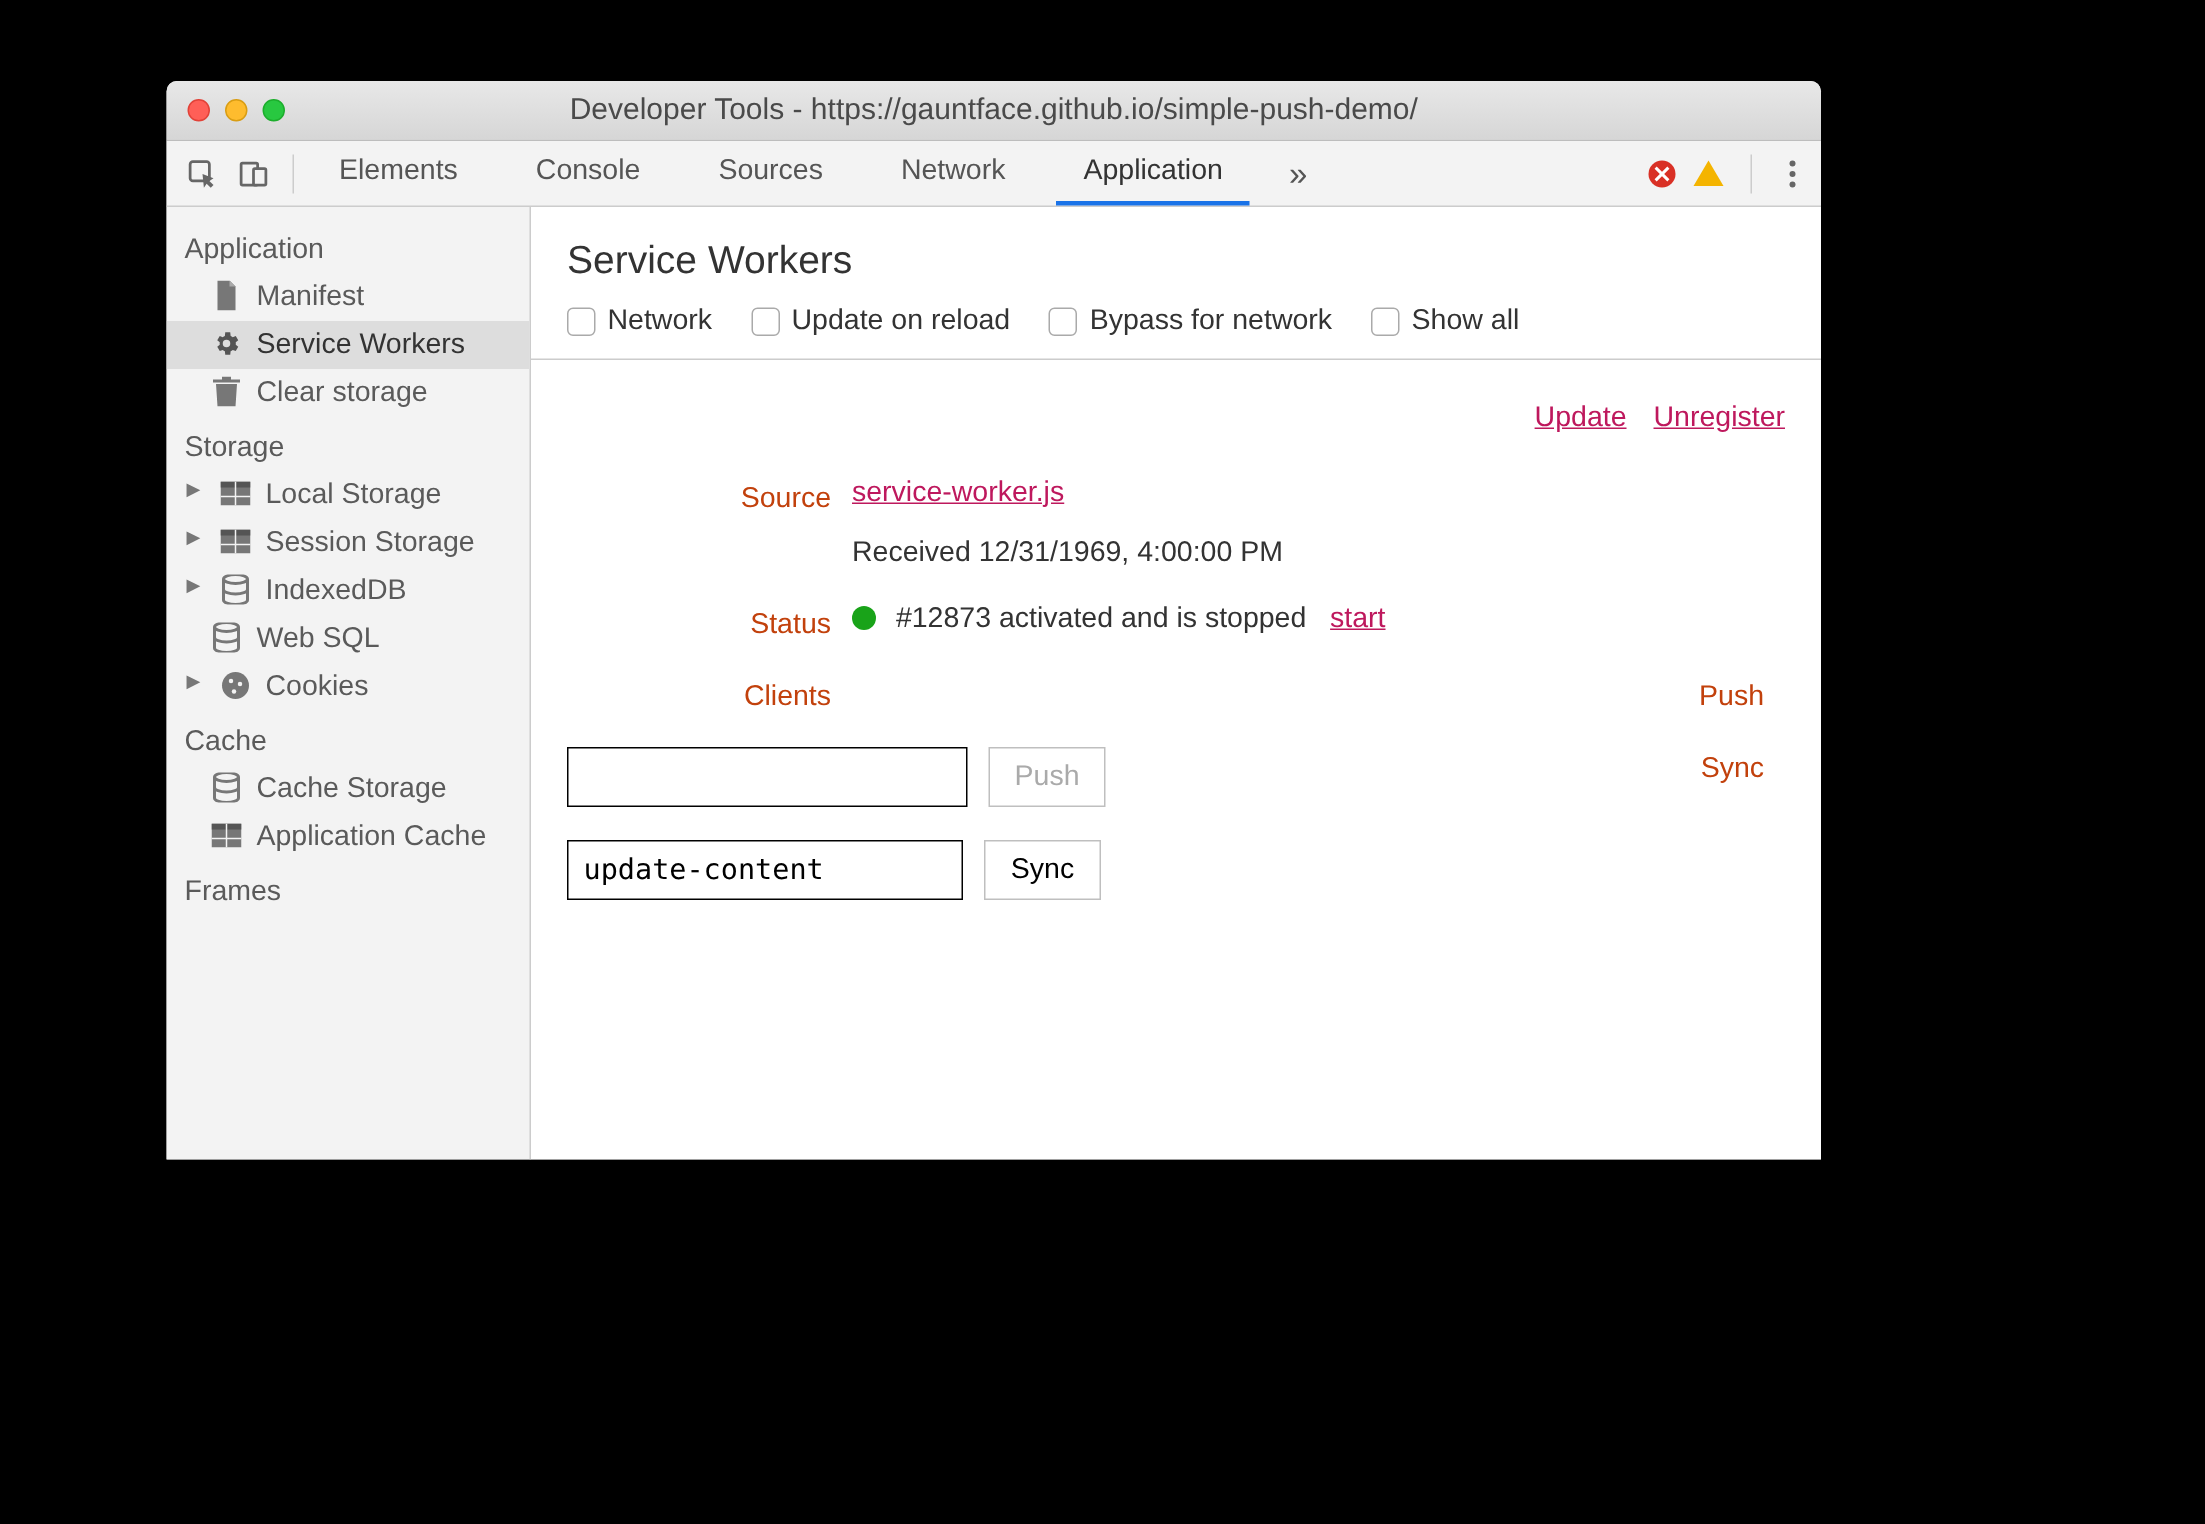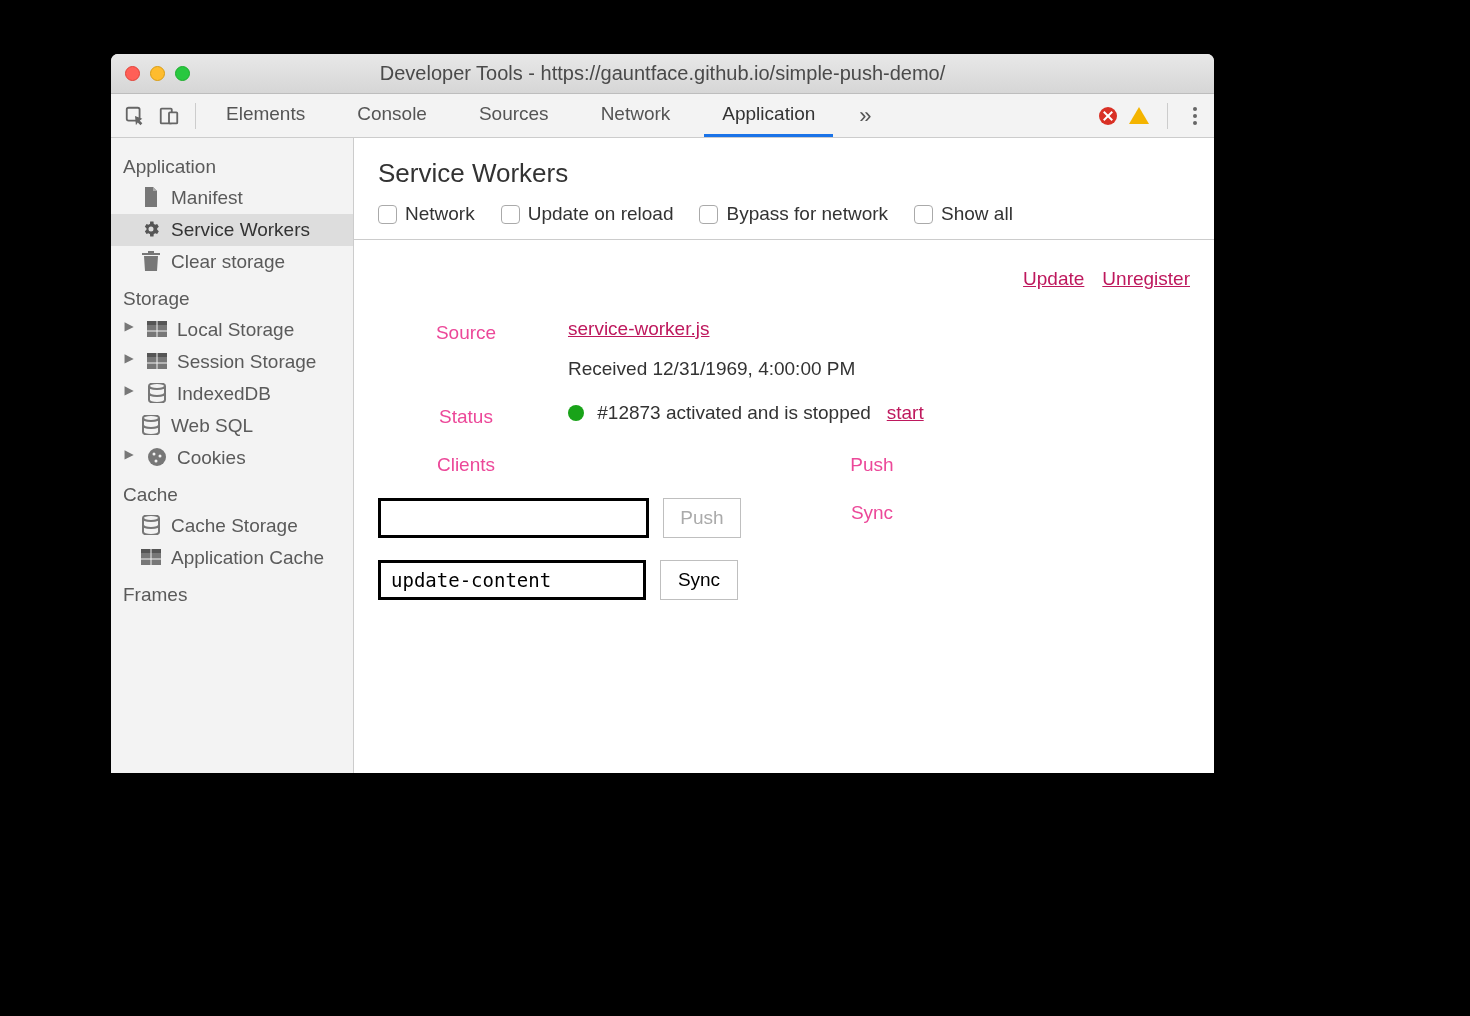--- a/index.html
+++ b/index.html
@@ -107,26 +107,26 @@
     color:#333;
   }
   .chk { display:flex; align-items:center; gap:8px; cursor:pointer; }
   .chkbox { width:19px; height:19px; border:1px solid #aaa; border-radius:4px; background:#fff;}
   .origin-row { display:flex; align-items:center; padding:28px 24px 10px 34px; }
   .origin { font-weight:700; color:#222; }
   .origin-actions { margin-left:auto; display:flex; gap:18px;}
   a.link { color:#be185d; text-decoration:underline; cursor:pointer; }
 
   .grid { display:grid; grid-template-columns:190px 1fr; row-gap:22px; padding:18px 24px 30px 24px; align-items:start; }
-  .label { text-align:center; color:#ec4899; padding-right:14px; padding-top:4px;}
+  .label { text-align:right; color:#c2410c; padding-right:14px; padding-top:4px;}
   .val { color:#333; }
   .status-dot { display:inline-block; width:16px; height:16px; border-radius:50%; background:#19a319; margin-right:8px; vertical-align:-2px;}
   .input-row { display:flex; gap:14px; align-items:center; }
   input[type=text] {
-    flex:1; height:40px; border:3px solid #000000; padding:0 10px; font:inherit;
+    flex:1; height:40px; border:1px solid #000000; padding:0 10px; font:inherit;
   }
   .btn {
     height:40px; min-width:78px; border:1px solid #bfbfbf; background:#fff; font:inherit; padding:0 16px; cursor:pointer;
   }
   .btn[disabled]{ color:#aaa; cursor:default;}
   svg { display:block; }
 </style>
 </head>
 <body>
 

